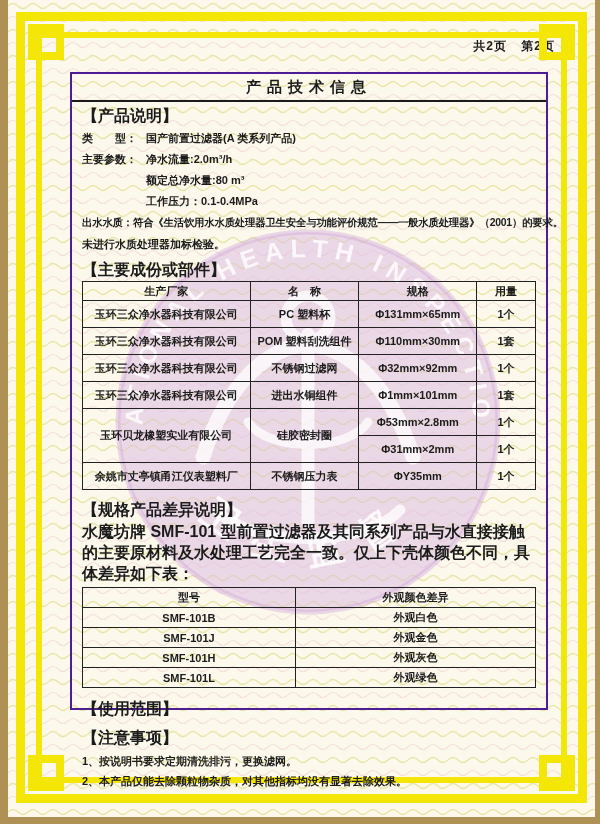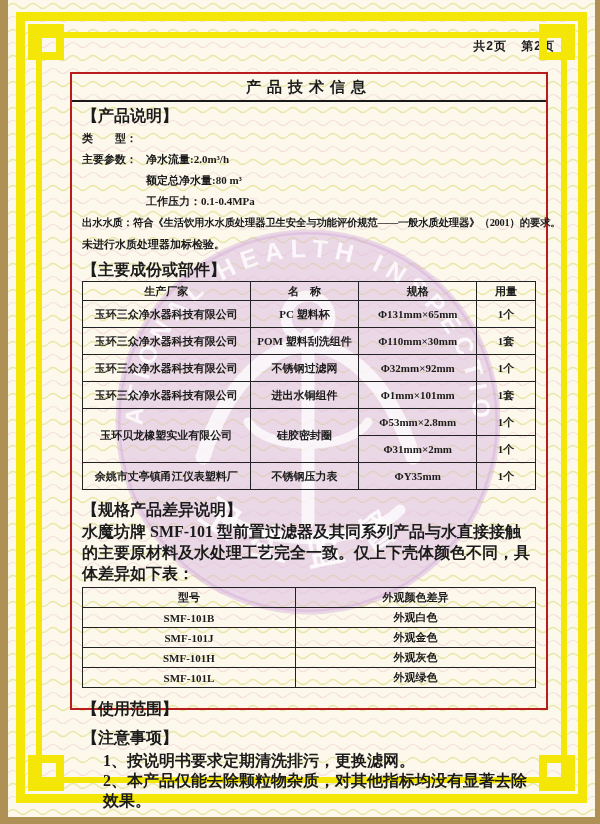--- a/index.html
+++ b/index.html
@@ -20,21 +20,21 @@
   .corner.tr { right:20px; top:24px; }
   .corner.bl { left:20px; bottom:26px; }
   .corner.br { right:20px; bottom:26px; }
 
   .watermark { position:absolute; left:100px; top:222px; width:400px; height:400px; z-index:1; }
 
   .content { position:absolute; left:8px; top:0; width:100%; height:100%; z-index:2;border-radius:11px; }
   .pagination { position:absolute; top:38px; right:48px; font-size:12px; font-weight:bold; letter-spacing:1px; }
   .pagination span { margin-left:10px; }
 
-  .main-box { position:absolute; left:54px; top:72px; width:478px; height:638px; border:2px solid #b91c1c; background:transparent;font-family:Liberation Serif, serif; }
+  .main-box { position:absolute; left:54px; top:72px; width:478px; height:638px; border:2px solid #4c1d95; background:transparent; }
   .title-row { height:28px; border-bottom:2px solid #1a1a1a; display:flex; align-items:center; justify-content:center;
                font-size:15px; font-weight:bold; letter-spacing:6px; }
   .box-body { padding:5px 10px 0 10px; font-weight:600; }
 
   .sec-heading { font-size:16px; font-weight:bold; line-height:18px; }
   .desc-line { display:flex; font-size:11px; line-height:21px; }
   .desc-label { width:64px; flex:0 0 64px; }
   .desc-value { flex:1; }
   .long-line { font-size:10.4px; line-height:22px; white-space:nowrap; letter-spacing:-0.2px; }
   .plain-line { font-size:11px; line-height:21px; }
@@ -42,21 +42,21 @@
   table { border-collapse:collapse; width:100%; table-layout:fixed; background:transparent; }
   th, td { border:1px solid #222; font-size:11px; text-align:center; padding:0 2px; font-weight:600; }
   .tbl-components { border:1.5px solid #1a1a1a; margin-top:2px; }
   .tbl-components th { height:19px; font-weight:bold; }
   .tbl-components td { height:27px;text-align:center; }
   .tbl-models { border:1.5px solid #1a1a1a; margin-top:3px; }
   .tbl-models th { height:20px; font-weight:bold; }
   .tbl-models td { height:20px; } .mt6 { margin-top:6px; } .mt10 { margin-top:11px; }
   .mt12 { margin-top:12px; } .mb2 { margin-bottom:2px; } .mb3 { margin-bottom:3px; } .mb4 { margin-bottom:4px; }
   .para { font-size:16px; line-height:21px; }
-  .note-item { font-size:16px; line-height:20px;margin-left:21px; }
+  .note-item { font-size:11px; line-height:20px; }
 </style>
 </head>
 <body>
 
 <div class="paper">
 
   <svg class="bg-waves" width="587" height="817" xmlns="http://www.w3.org/2000/svg">
     <defs>
       <pattern id="waves" width="40" height="26" patternUnits="userSpaceOnUse">
         <path d="M0,6 q5,-5 10,0 t10,0 t10,0 t10,0" fill="none" stroke="#e6e49c" stroke-width="1.2"></path>
@@ -104,20 +104,21 @@
     </div>
 
     <div class="main-box">
       <div class="title-row">产品技术信息</div>
 
       <div class="box-body">
 
         <div class="sec-heading mb3">【产品说明】</div>
         <div class="desc-line">
           <span class="desc-label">类　　型：</span>
+          <span class="desc-value">国产前置过滤器(A 类系列产品)</span>
         </div>
         <div class="desc-line">
           <span class="desc-label">主要参数：</span>
           <span class="desc-value">净水流量:2.0m³/h</span>
         </div>
         <div class="desc-line">
           <span class="desc-label"></span>
           <span class="desc-value">额定总净水量:80 m³</span>
         </div>
         <div class="desc-line">

